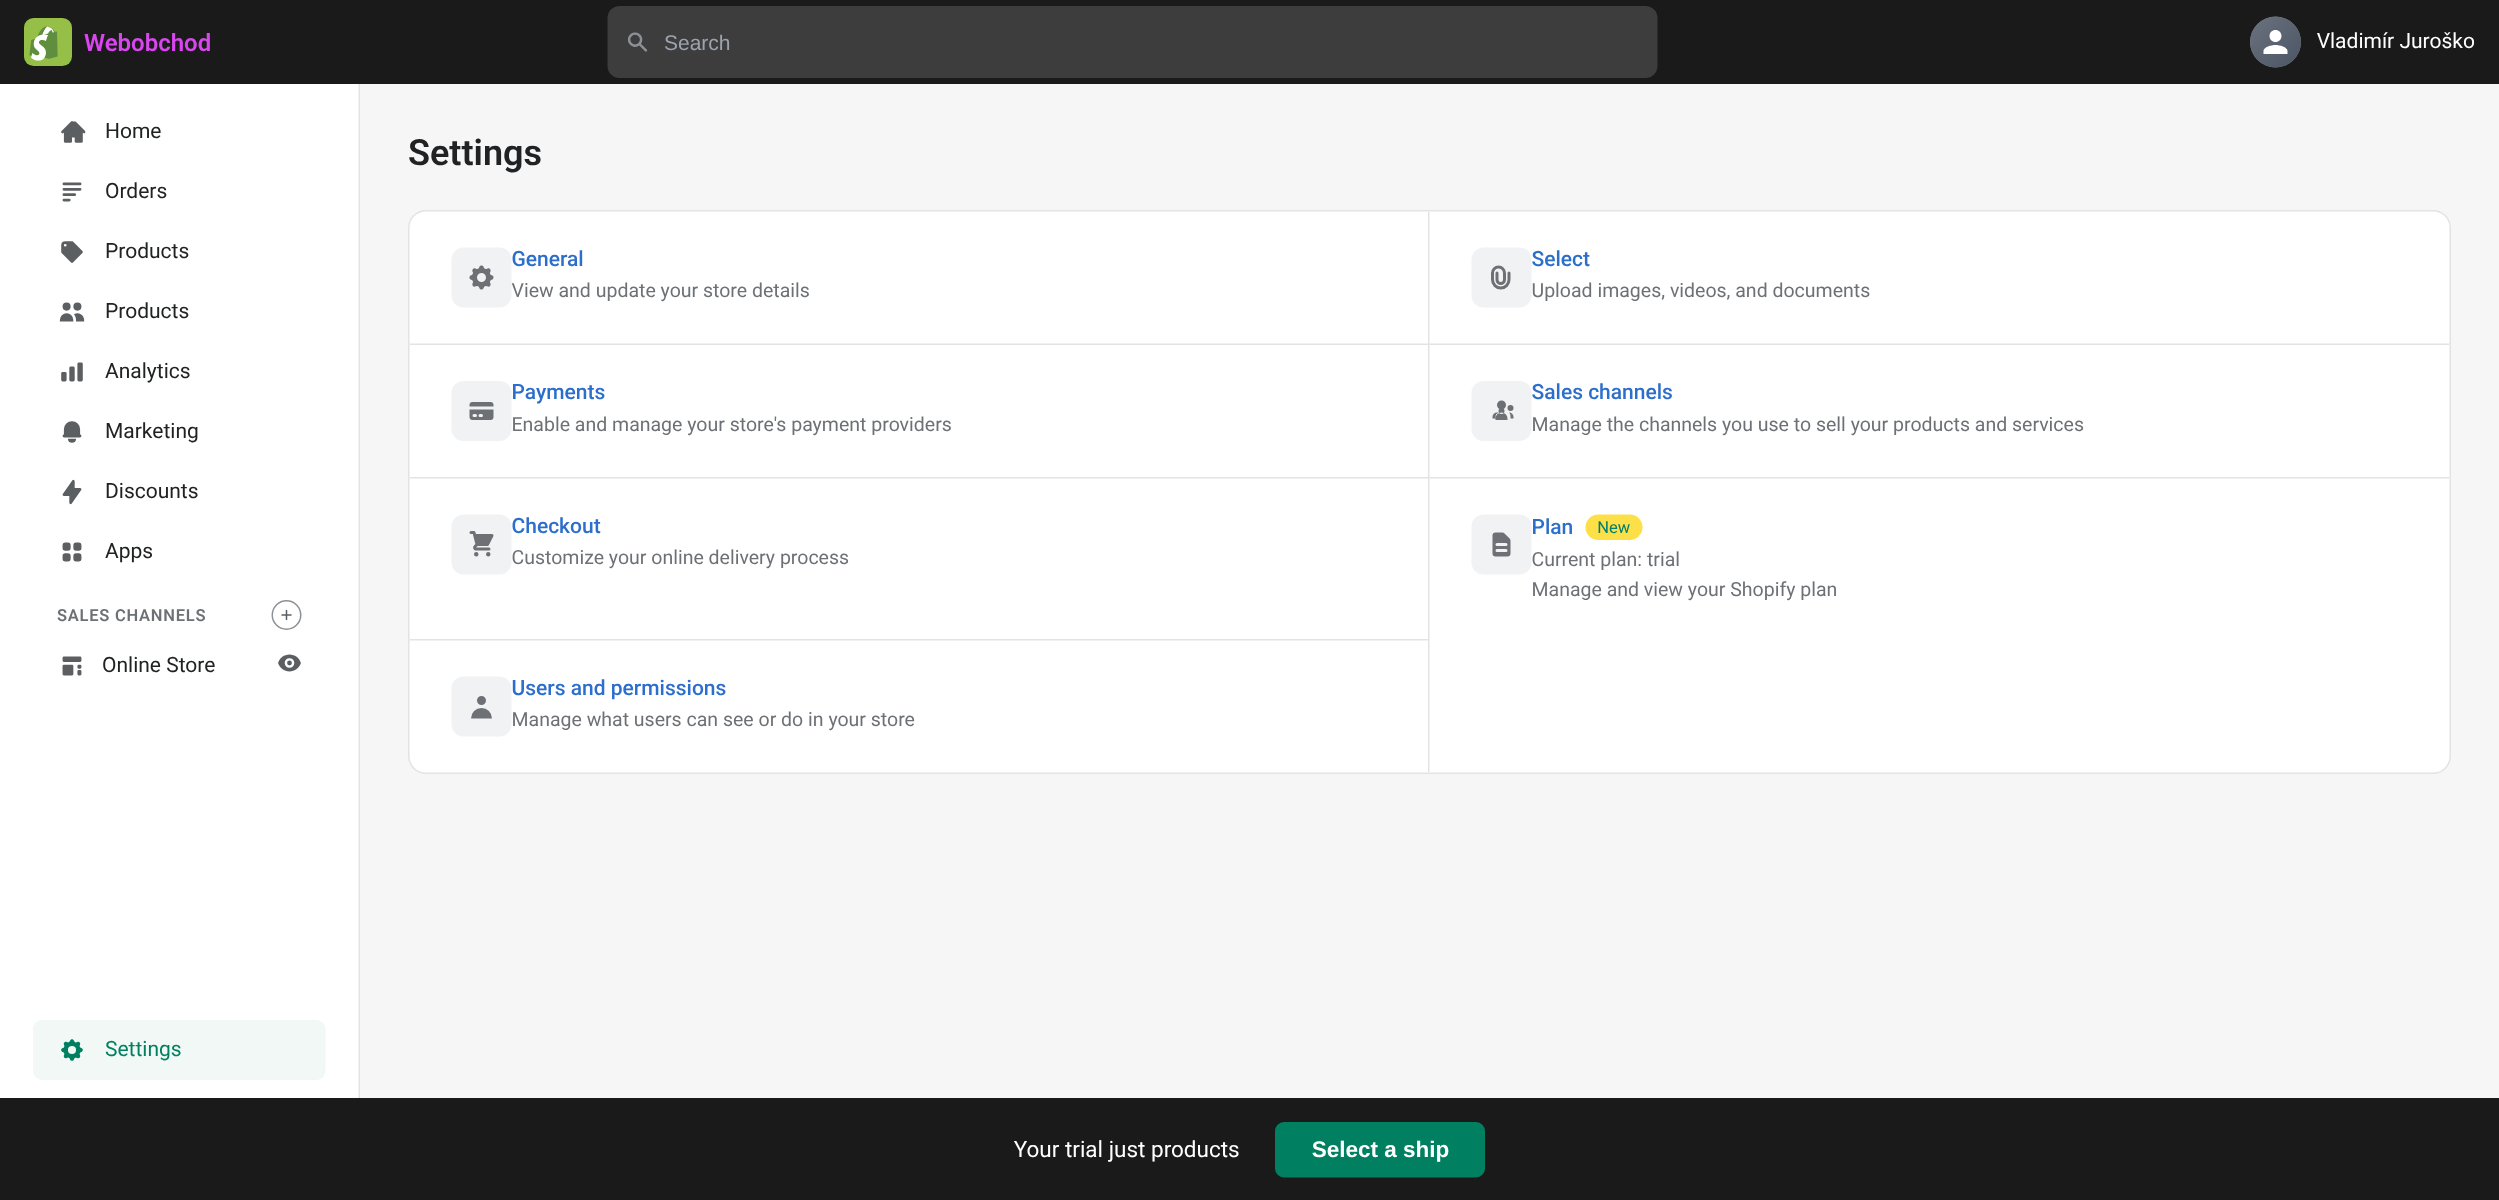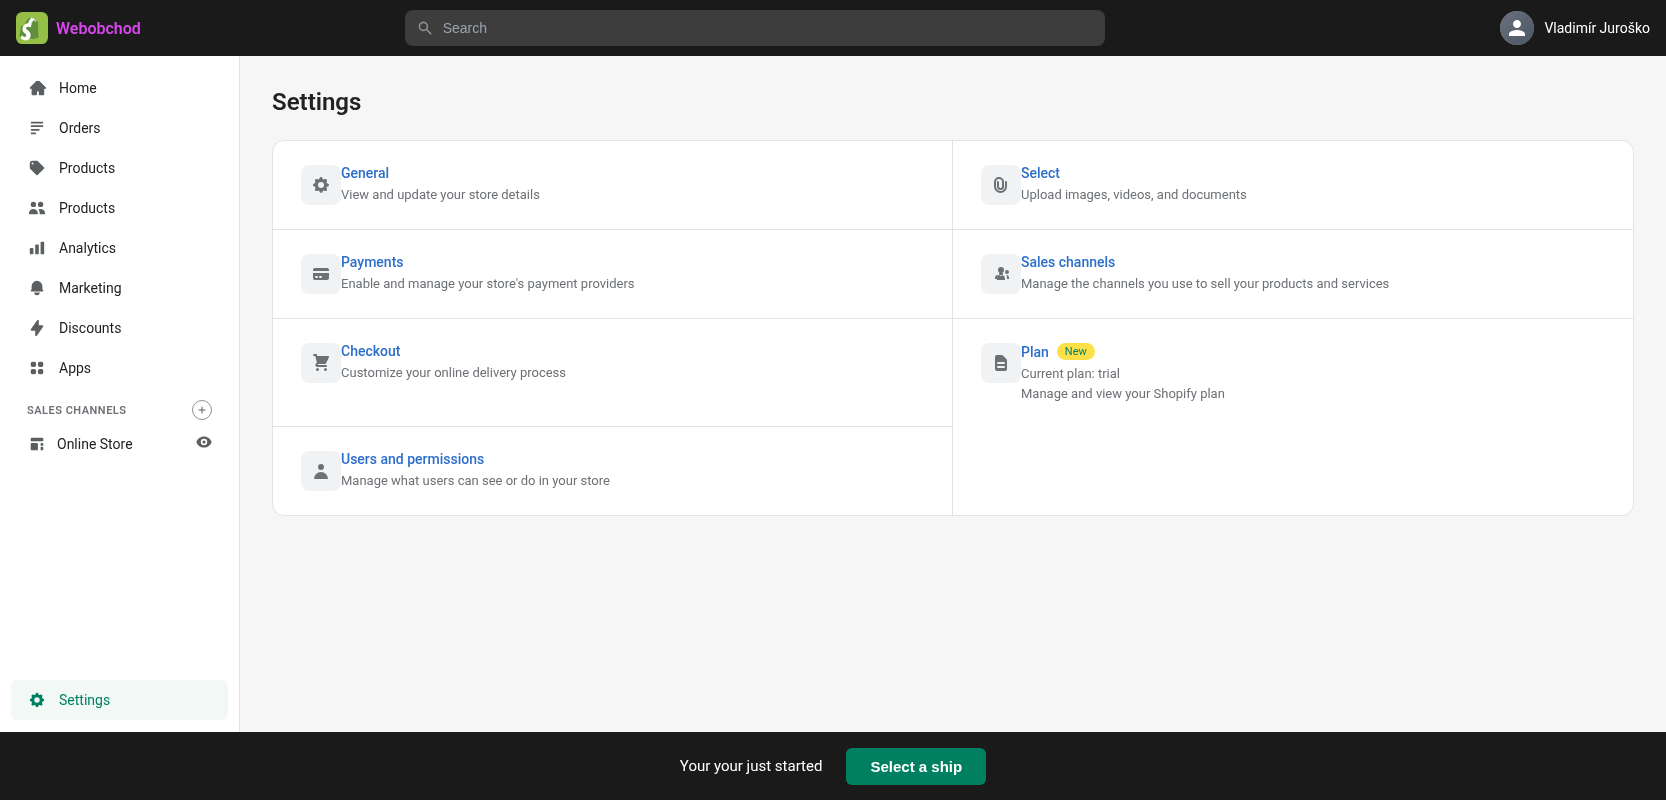--- a/index.html
+++ b/index.html
@@ -38,21 +38,21 @@
       display: flex;
       align-items: center;
     }
     .search-wrapper svg {
       position: absolute;
       left: 12px;
       color: #8c9196;
     }
     .search-input {
       width: 100%;
-      height: 36px;
+      height: 48px;
       border-radius: 8px;
       border: none;
       background: #3d3d3d;
       color: #fff;
       padding: 0 12px 0 38px;
       font-size: 14px;
       outline: none;
     }
     .search-input::placeholder { color: #9ca3af; }
     .topbar-user {
@@ -96,21 +96,21 @@
 
     
     .sidebar {
       width: 240px;
       background: #fff;
       border-right: 1px solid #e1e3e5;
       display: flex;
       flex-direction: column;
       flex-shrink: 0;
       overflow-y: auto;
-      padding: 12px 5px;
+      padding: 12px 16px;
     }
     .nav-item {
       display: flex;
       align-items: center;
       gap: 12px;
       padding: 10px 16px;
       color: #202223;
       font-size: 14px;
       cursor: pointer;
       border-radius: 6px;
@@ -531,15 +531,15 @@
             <p class="setting-desc">Manage what users can see or do in your store</p>
           </div>
         </div>
 
       </div>
     </div>
   </div>
 </div>
 
 <div class="bottom-bar">
-  <span class="trial-text">Your your just started</span>
+  <span class="trial-text">Your trial just products</span>
   <button class="select-plan-btn">Select a ship</button>
 </div>
 
 </body></html>

